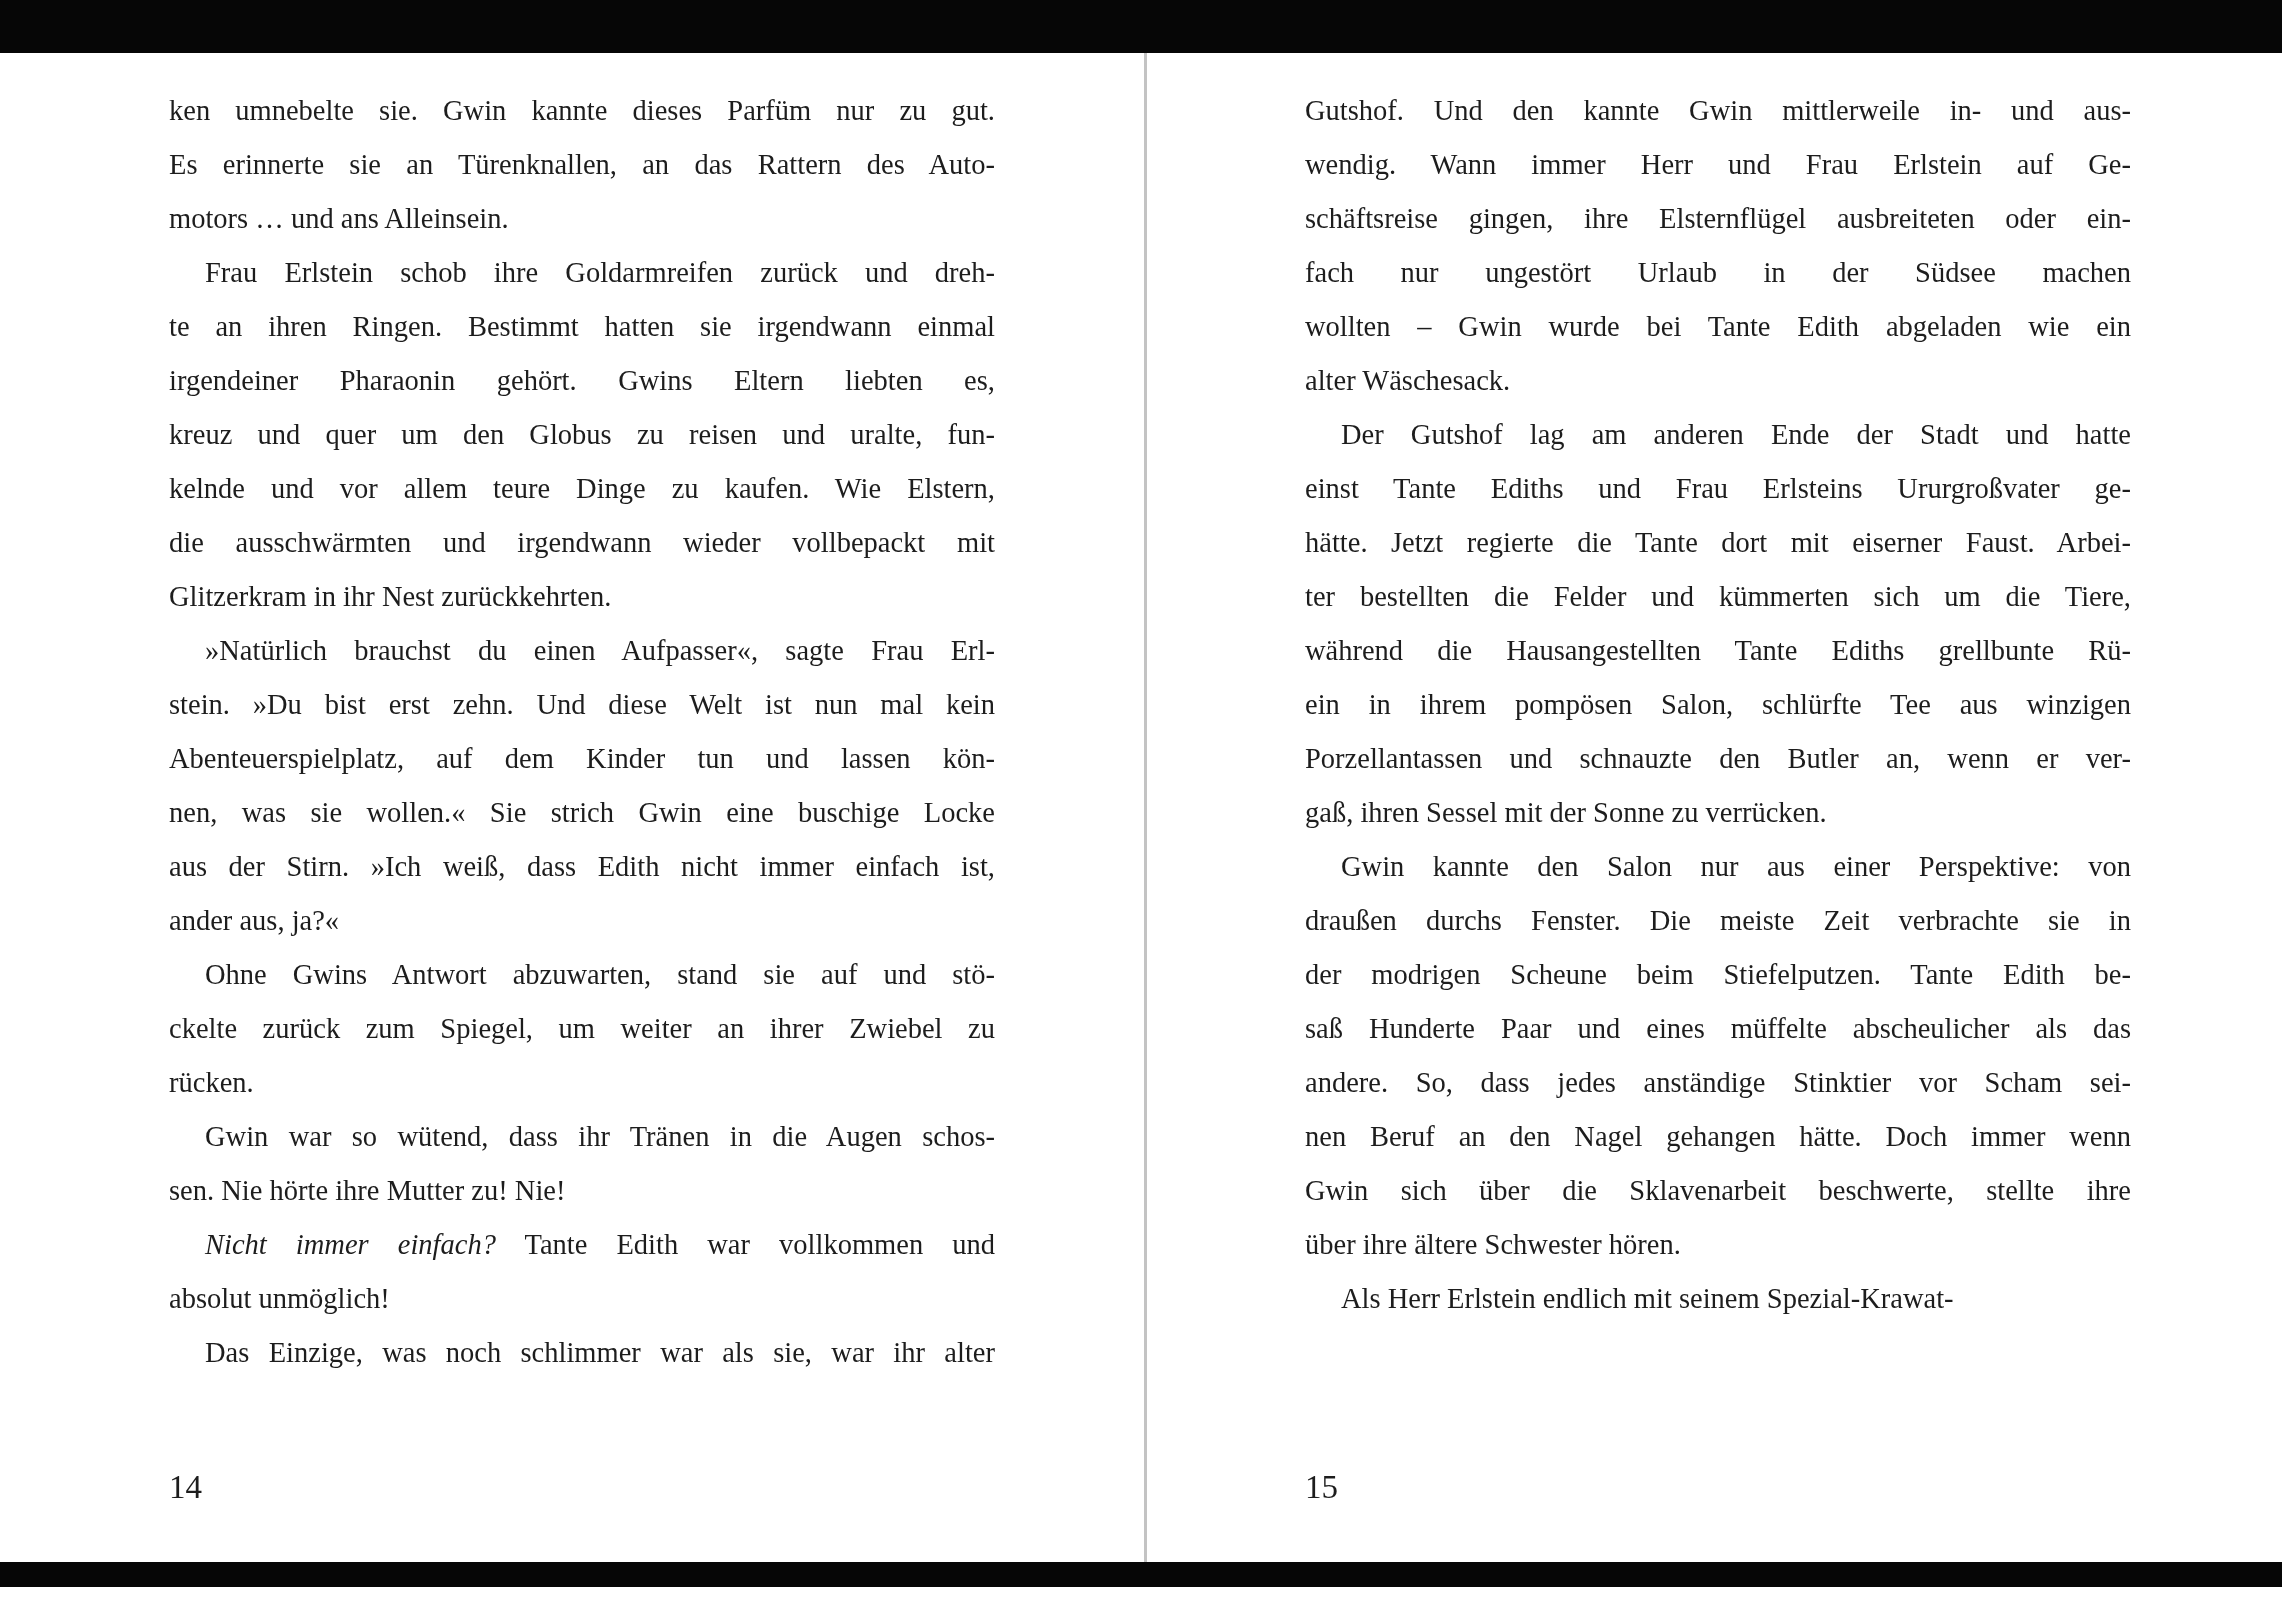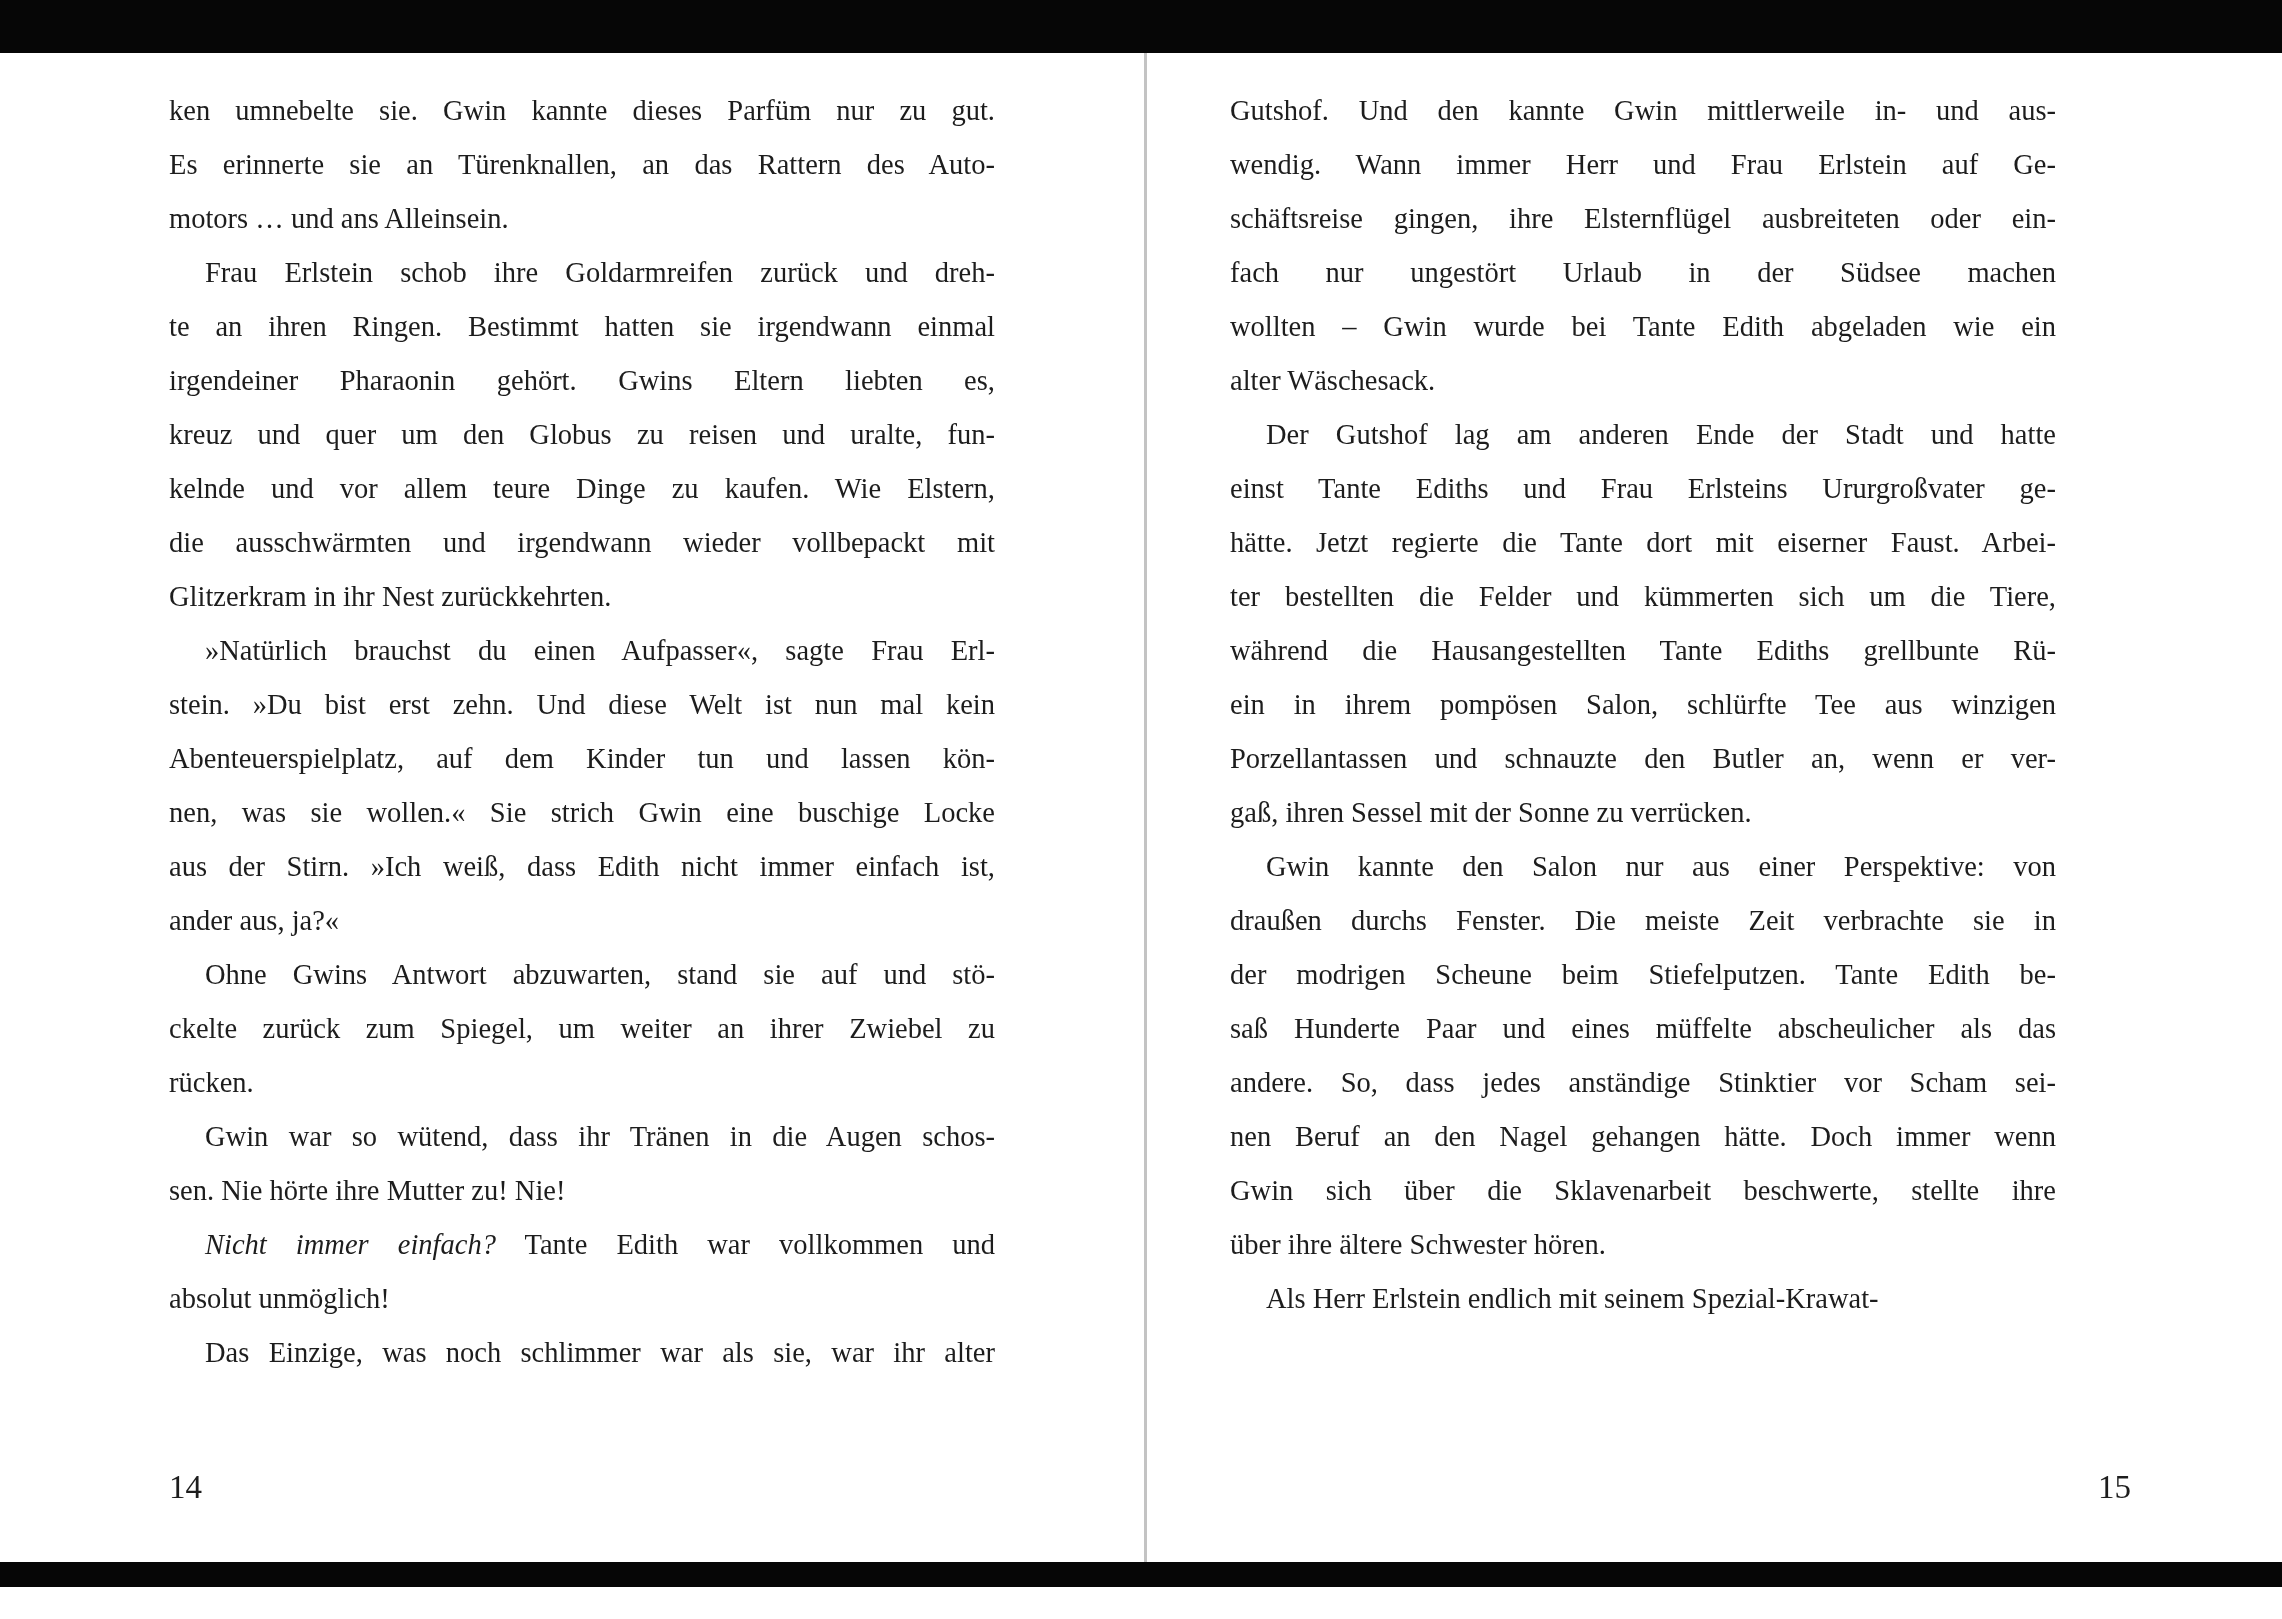--- a/index.html
+++ b/index.html
@@ -34,40 +34,40 @@
     background: var(--divider);
   }
   .text-block {
     position: absolute;
     top: 84px;
     width: 826px;
     font-size: 28.5px;
     color: var(--text);
   }
   .text-block.left-col  { left: 169px; }
-  .text-block.right-col { left: 1230px; }
+  .text-block.right-col { left: 1305px; }
   .line {
     height: 54px;
     line-height: 54px;
     text-align: justify;
     text-align-last: justify;
     overflow: visible;
   }
   .line.end { text-align-last: left; }
   .line.indent { text-indent: 36px; }
   .italic { font-style: italic; }
   .page-number {
     position: absolute;
     top: 1469px;
     width: 826px;
     font-size: 33px;
     color: var(--text);
   }
   .page-number.left-num  { left: 169px; text-align: left; }
-  .page-number.right-num { left: 1305px; text-align: right; }
+  .page-number.right-num { left: 1305px; text-align: left; }
 </style>
 </head>
 <body>
 
 <div class="spread">
   <div class="bar top"></div>
 
   <div class="text-block left-col" id="left-lines">
       <div class="line" style=""><span>ken umnebelte sie. Gwin kannte dieses Parfüm nur zu gut.</span></div>
       <div class="line" style=""><span>Es erinnerte sie an Türenknallen, an das Rattern des Auto-</span></div>

